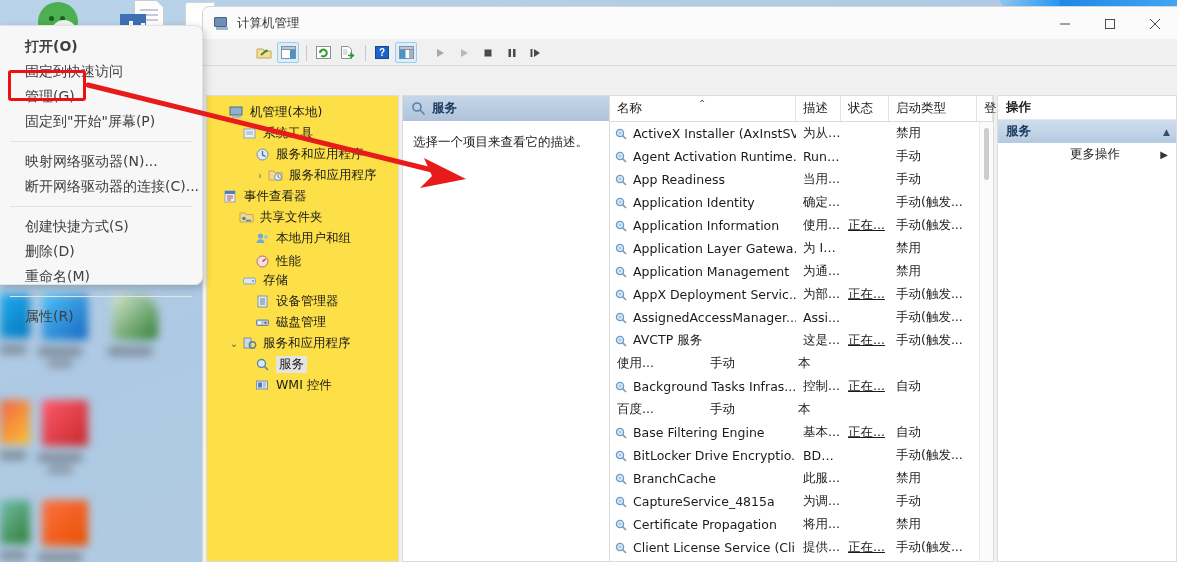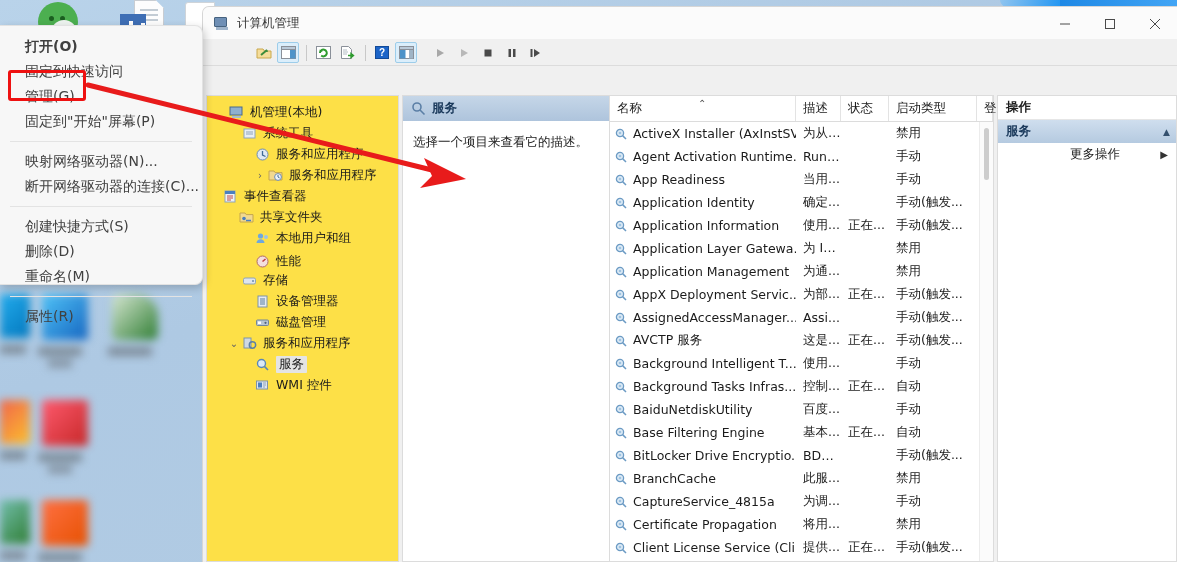--- a/index.html
+++ b/index.html
@@ -197,21 +197,21 @@
   .c-log  { flex: 1; min-width: 0; }
   .sortcar { position: absolute; left: 88px; top: 2px; font-size: 10px; color: #555; }
 
   .rows { position: absolute; left:0; right: 14px; top: 26px; bottom: 0; overflow: hidden; }
   .row { height: 23px; display: flex; align-items: center;
     font-size: 12.5px; color: #1b1b1b; white-space: nowrap;
     font-family: "DejaVu Sans","Liberation Sans",sans-serif;}
   .row > div { padding-left: 7px; overflow: hidden; text-overflow: ellipsis; }
   .row .c-name { display: flex; align-items: center; padding-left: 4px; }
   .svc-ico { width: 15px; height: 14px; flex: none; margin-right: 4px; position: relative; }
-  .u { }
+  .u { text-decoration: underline; }
 
   .vscroll {
     position: absolute; right: 0; top: 26px; bottom: 0; width: 14px;
     background: #fbfbfb; border-left: 1px solid #ececec;
   }
   .vthumb { position: absolute; left: 4px; top: 6px; width: 5px; height: 52px; background: #cdcdcd; border-radius: 3px;}
 
   
   .act-pane { width: 180px; flex: none; margin-left: 3px; background: #fff; border: 1px solid #dcdcdc; }
   .act-title { height: 24px; display:flex; align-items:center; padding-left:8px;
@@ -688,56 +688,40 @@
   <circle cx="6" cy="6" r="1.3" fill="#9fc3e0"></circle>
                     </svg></span>
                   <span>AVCTP 服务</span>
                 </div>
                 <div class="c-desc">这是...</div>
                 <div class="c-stat u">正在...</div>
                 <div class="c-start">手动(触发...</div>
                 <div class="c-log">本</div>
               </div>
               <div class="row">
-                <div class="c-name">
-                  <span class="svc-ico"><svg width="15" height="14" viewBox="0 0 15 14">
-  <circle cx="6" cy="6" r="3.6" fill="#dceaf6" stroke="#6c9bc4" stroke-width="1.3"></circle>
-  <path d="M8.6 8.6l3.4 3.4" stroke="#6c9bc4" stroke-width="1.5"></path>
-  <circle cx="6" cy="6" r="1.3" fill="#9fc3e0"></circle>
-                    </svg></span>
-                  <span>Background Intelligent T...</span>
-                </div>
                 <div class="c-desc">使用...</div>
                 <div class="c-stat"></div>
                 <div class="c-start">手动</div>
                 <div class="c-log">本</div>
               </div>
               <div class="row">
                 <div class="c-name">
                   <span class="svc-ico"><svg width="15" height="14" viewBox="0 0 15 14">
   <circle cx="6" cy="6" r="3.6" fill="#dceaf6" stroke="#6c9bc4" stroke-width="1.3"></circle>
   <path d="M8.6 8.6l3.4 3.4" stroke="#6c9bc4" stroke-width="1.5"></path>
   <circle cx="6" cy="6" r="1.3" fill="#9fc3e0"></circle>
                     </svg></span>
                   <span>Background Tasks Infras...</span>
                 </div>
                 <div class="c-desc">控制...</div>
                 <div class="c-stat u">正在...</div>
                 <div class="c-start">自动</div>
                 <div class="c-log">本</div>
               </div>
               <div class="row">
-                <div class="c-name">
-                  <span class="svc-ico"><svg width="15" height="14" viewBox="0 0 15 14">
-  <circle cx="6" cy="6" r="3.6" fill="#dceaf6" stroke="#6c9bc4" stroke-width="1.3"></circle>
-  <path d="M8.6 8.6l3.4 3.4" stroke="#6c9bc4" stroke-width="1.5"></path>
-  <circle cx="6" cy="6" r="1.3" fill="#9fc3e0"></circle>
-                    </svg></span>
-                  <span>BaiduNetdiskUtility</span>
-                </div>
                 <div class="c-desc">百度...</div>
                 <div class="c-stat"></div>
                 <div class="c-start">手动</div>
                 <div class="c-log">本</div>
               </div>
               <div class="row">
                 <div class="c-name">
                   <span class="svc-ico"><svg width="15" height="14" viewBox="0 0 15 14">
   <circle cx="6" cy="6" r="3.6" fill="#dceaf6" stroke="#6c9bc4" stroke-width="1.3"></circle>
   <path d="M8.6 8.6l3.4 3.4" stroke="#6c9bc4" stroke-width="1.5"></path>

